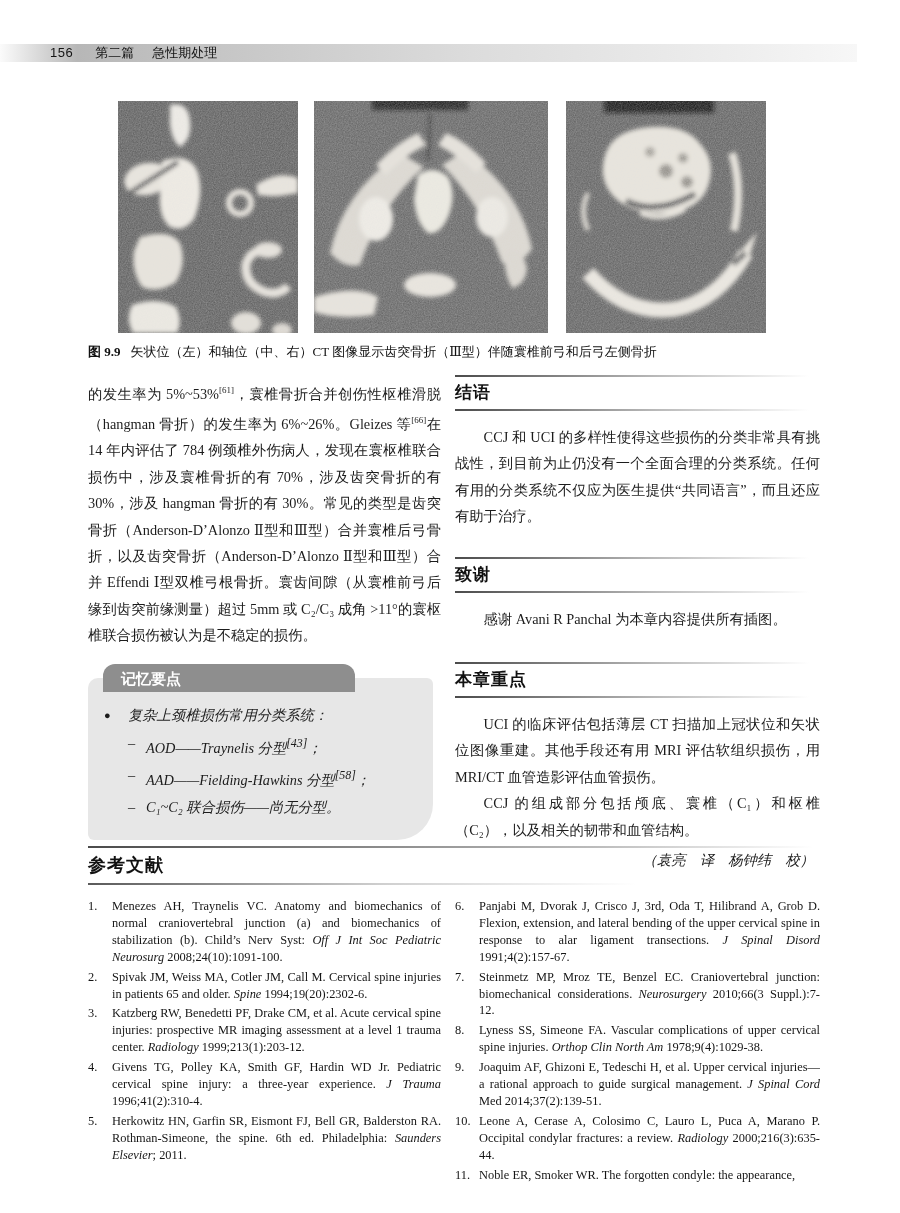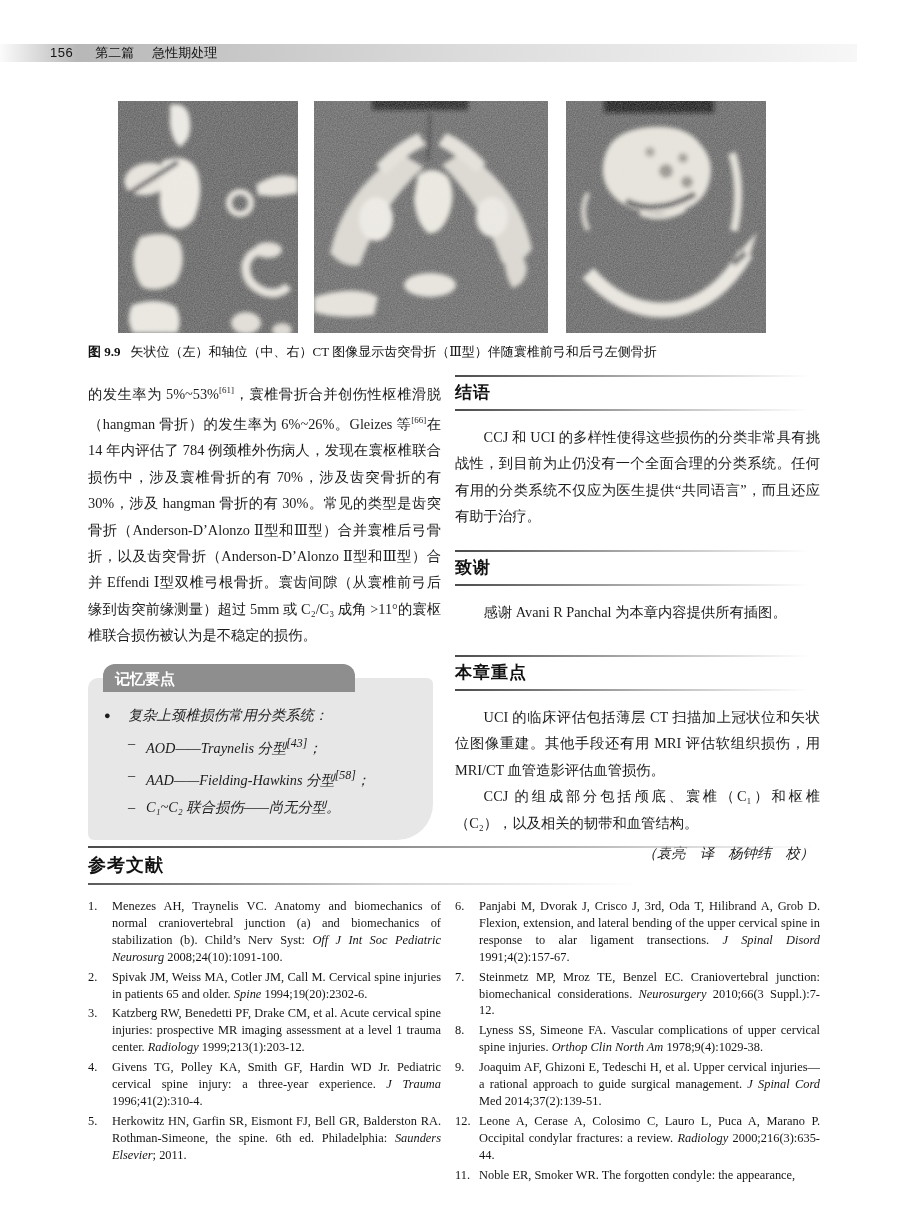--- a/index.html
+++ b/index.html
@@ -37,21 +37,21 @@
   .sec-head .rule{height:2px;background:linear-gradient(to right,#4b4b4b,#b9b9b9 55%,rgba(255,255,255,0) 97%);}
   .sec-head h2{margin:4px 0 5px 0;font-size:17px;font-weight:700;letter-spacing:1px;color:#111;}
   .sec-acsquire{margin-top:27px;}
   .sec-high{margin-top:30px;}
   .translators{margin:4px 6px 0 0;text-align:right;font-style:italic;font-size:14.3px;line-height:26px;}
 
   
   .memory-box{position:absolute;left:88px;top:664px;width:345px;}
   .memory-box-header{position:relative;z-index:2;margin-left:15px;width:252px;height:28px;box-sizing:border-box;
     background:var(--box-header,#8e8e8e);border-radius:12px 12px 0 0;color:#fff;
-    font-family:"Liberation Sans","DejaVu Sans",sans-serif;font-weight:700;font-size:15px;line-height:29px;padding-left:12px;}
+    font-family:"Liberation Sans","DejaVu Sans",sans-serif;font-weight:700;font-size:15px;line-height:29px;padding-left:18px;}
   .memory-box-body{position:relative;z-index:1;margin-top:-14px;background:var(--box-bg,#e7e7e7);
     border-radius:10px 6px 36px 6px;padding:24px 18px 18px 16px;
     font-style:italic;font-size:14.3px;line-height:27.6px;}
   .memory-lead{display:flex;}
   .memory-lead .bullet{width:24px;flex:0 0 24px;font-size:11px;font-style:normal;}
   .memory-item{padding-left:24px;display:flex;}
   .memory-item .dash{flex:0 0 18px;}
 
   
   .references{position:absolute;left:88px;top:846px;width:732px;}
@@ -201,21 +201,21 @@
 
     <section>
       <div class="sec-head">
         <div class="rule"></div>
         <h2>结语</h2>
         <div class="rule"></div>
       </div>
       <p class="body-text indent">CCJ 和 UCI 的多样性使得这些损伤的分类非常具有挑战性，到目前为止仍没有一个全面合理的分类系统。任何有用的分类系统不仅应为医生提供“共同语言”，而且还应有助于治疗。</p>
     </section>
 
-    <section class="sec-acquire sec-acquit sec-acquaint sec-acsection sec-acknow sec-acquiesce sec-acsquire sec-acsec sec-ackn sec-acquirez sec-ak sec-acsq sec-acquis sec-acquisition sec-acq sec-acquire2 sec-acquire3 sec-acquire4 sec-acquire5 sec-acquire6 sec-acsquire" style="margin-top:20px;">
+    <section class="sec-acquire sec-acquit sec-acquaint sec-acsection sec-acknow sec-acquiesce sec-acsquire sec-acsec sec-ackn sec-acquirez sec-ak sec-acsq sec-acquis sec-acquisition sec-acq sec-acquire2 sec-acquire3 sec-acquire4 sec-acquire5 sec-acquire6 sec-acsquire" style="margin-top:27px;">
       <div class="sec-head">
         <div class="rule"></div>
         <h2>致谢</h2>
         <div class="rule"></div>
       </div>
       <p class="body-text indent">感谢 Avani R Panchal 为本章内容提供所有插图。</p>
     </section>
 
     <section class="sec-high">
       <div class="sec-head">
@@ -270,21 +270,21 @@
         </li>
         <li class="ref-item">
           <span class="ref-num">8.</span>
           <span class="ref-text">Lyness SS, Simeone FA. Vascular complications of upper cervical spine injuries. <i>Orthop Clin North Am</i> 1978;9(4):1029-38.</span>
         </li>
         <li class="ref-item">
           <span class="ref-num">9.</span>
           <span class="ref-text">Joaquim AF, Ghizoni E, Tedeschi H, et al. Upper cervical injuries—a rational approach to guide surgical management. <i>J Spinal Cord</i> Med 2014;37(2):139-51.</span>
         </li>
         <li class="ref-item">
-          <span class="ref-num">12.</span>
+          <span class="ref-num">10.</span>
           <span class="ref-text">Leone A, Cerase A, Colosimo C, Lauro L, Puca A, Marano P. Occipital condylar fractures: a review. <i>Radiology</i> 2000;216(3):635-44.</span>
         </li>
         <li class="ref-item">
           <span class="ref-num">11.</span>
           <span class="ref-text">Noble ER, Smoker WR. The forgotten condyle: the appearance,</span>
         </li>
       </ol>
     </div>
   </section>
 

